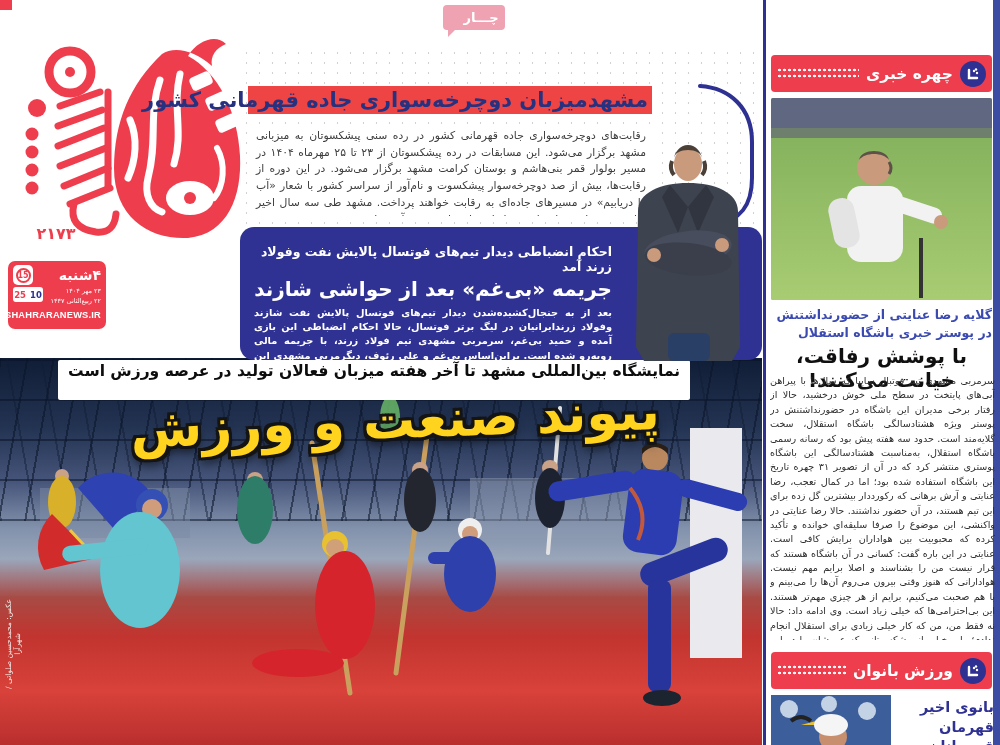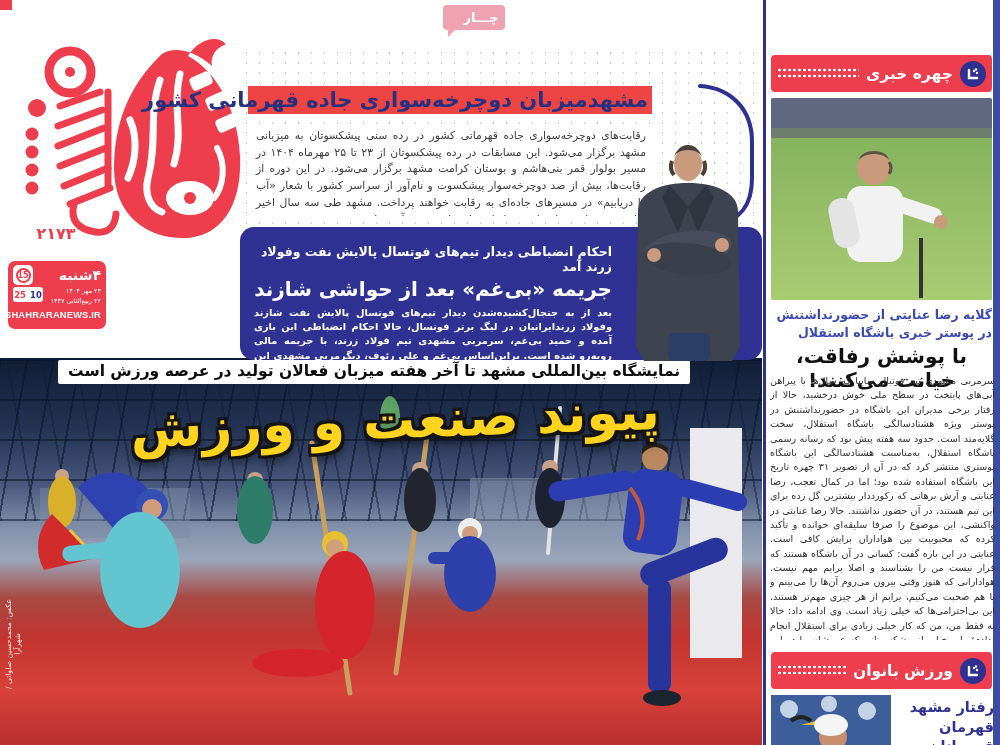--- a/index.html
+++ b/index.html
@@ -102,21 +102,21 @@
   }
   .truss {
     position:absolute; left:0; top:0; width:100%; height:42%;
     background:
       repeating-linear-gradient(100deg, rgba(10,20,40,.55) 0 2px, transparent 2px 26px),
       repeating-linear-gradient(80deg, rgba(16,28,52,.45) 0 2px, transparent 2px 34px),
       repeating-linear-gradient(0deg, rgba(8,16,34,.5) 0 2px, transparent 2px 40px);
   }
   .photo-kicker {
     position:absolute; left:58px; top:2px; background:#fff; color:#0d0d0d;
-    padding:2px 10px 4px; font-size:15.5px; font-weight:800; direction:rtl;
+    padding:2px 10px 20px; font-size:15.5px; font-weight:800; direction:rtl;
     white-space:nowrap; border-radius:2px;
   }
   .photo-headline {
     position:absolute; left:100px; top:32px; width:590px; text-align:center;
     direction:rtl; color:#ffd31e; font-size:52px; font-weight:900;
     transform:rotate(-2deg);
     text-shadow:
       -3px -3px 0 #141414, 3px -3px 0 #141414, -3px 3px 0 #141414, 3px 3px 0 #141414,
       0 -3px 0 #141414, 0 3px 0 #141414, -3px 0 0 #141414, 3px 0 0 #141414,
       0 6px 10px rgba(0,0,0,.6);
@@ -399,18 +399,18 @@
       <circle cx="18" cy="14" r="9" fill="#dce6f2" opacity=".85"></circle>
       <circle cx="58" cy="9" r="8" fill="#dce6f2" opacity=".85"></circle>
       <circle cx="96" cy="16" r="9" fill="#dce6f2" opacity=".85"></circle>
       <path d="M30,30 L60,22 L66,30 Z" fill="#e8c132"></path>
       <circle cx="62" cy="42" r="14" fill="#c78f6d"></circle>
       <ellipse cx="60" cy="30" rx="17" ry="11" fill="#f5f5f5"></ellipse>
       <path d="M20,26 q10,-8 20,0" stroke="#222" stroke-width="4" fill="none"></path>
     </svg>
   </div>
   <div class="abs women-headline">
-    <div>رفتار مشهد</div>
+    <div>بانوی اخیر</div>
     <div>قهرمان قهرمانان</div>
 
   </div>
 
 </div>
 
 </body></html>

